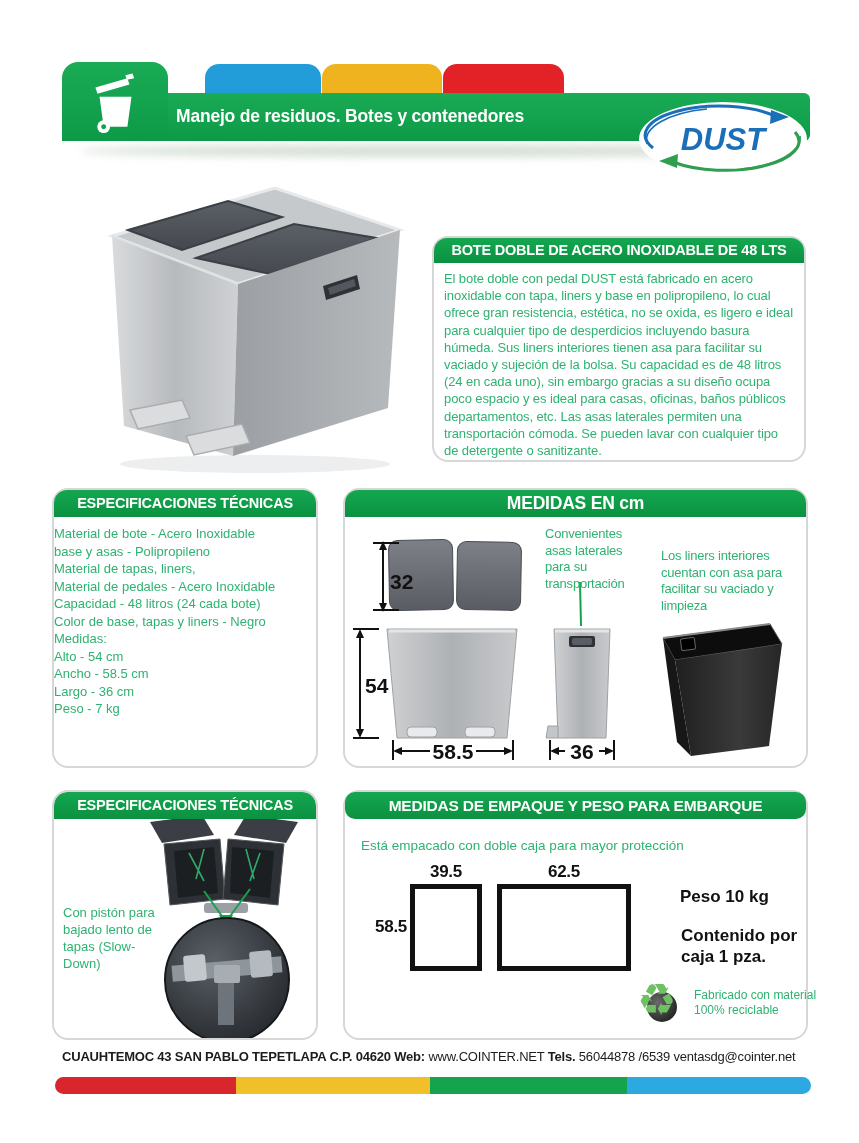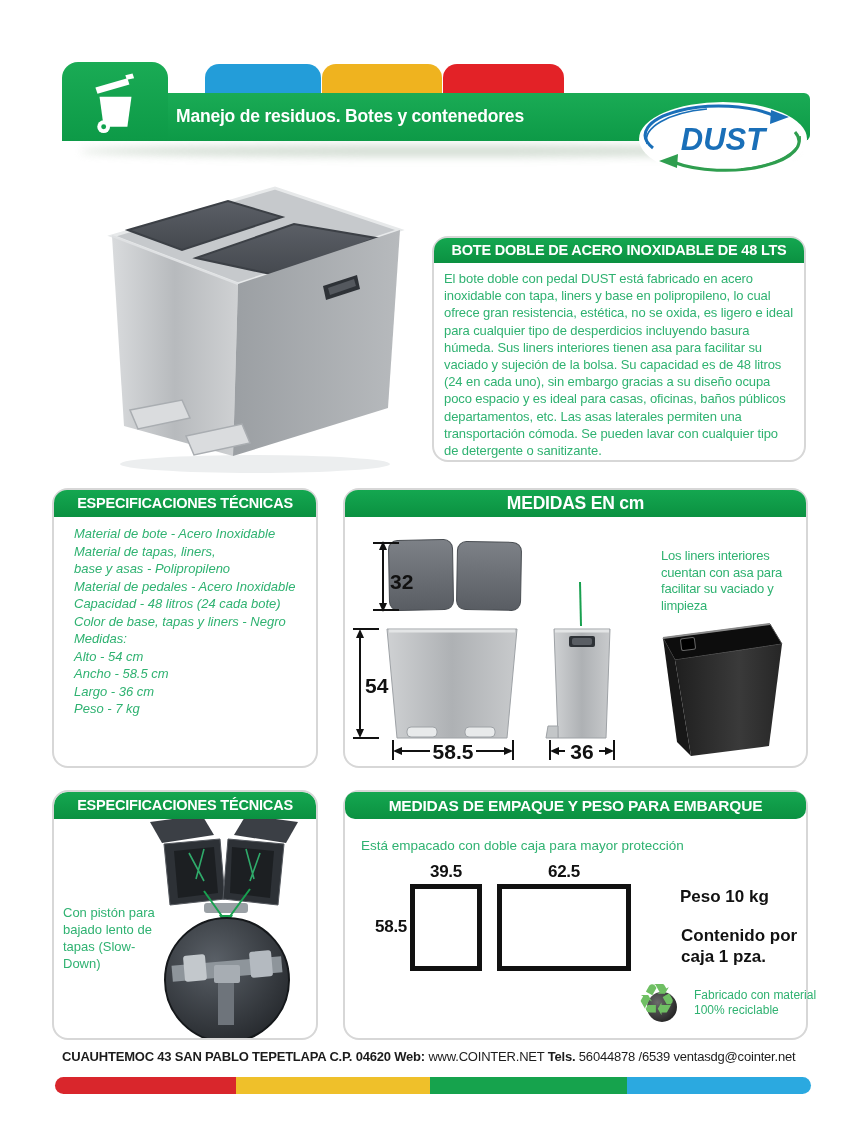--- a/index.html
+++ b/index.html
@@ -28,21 +28,21 @@
   .panel-title{height:27px;background:linear-gradient(#14a750,#0b9141);border-radius:13px 13px 0 0;
                color:#fff;font-weight:bold;text-align:center;line-height:27px;letter-spacing:-0.2px;}
   .green-text{color:#2fb271;}
 
   .desc-box{left:432px;top:236px;width:374px;height:226px;}
   .desc-box .panel-title{height:25px;line-height:25px;font-size:14.5px;}
   .desc-body{padding:7px 10px 0 10px;font-size:13px;line-height:17.2px;letter-spacing:-0.1px;}
 
   .specs-box{left:52px;top:488px;width:266px;height:280px;}
   .specs-box .panel-title{font-size:14.5px;}
-  .spec-lines{padding:8px 12px 0 20px;font-size:13px;line-height:17.5px;font-style:italic;}
+  .spec-lines{padding:8px 12px 0 0;font-size:13px;line-height:17.5px;}
   .spec-line.mt{}
 
   .medidas-box{left:343px;top:488px;width:465px;height:280px;}
   .medidas-box .panel-title{font-size:17.5px;}
   .note{position:absolute;font-size:13px;line-height:16.5px;letter-spacing:-0.2px;}
   .note-asas{left:200px;top:36px;width:100px;}
   .note-liners{left:316px;top:58px;width:142px;}
   .medidas-svg{position:absolute;left:0;top:0;}
 
   .piston-box{left:52px;top:790px;width:266px;height:250px;overflow:hidden;}
@@ -149,22 +149,22 @@
 
   <div class="panel desc-box">
     <div class="panel-title">BOTE DOBLE DE ACERO INOXIDABLE DE 48 LTS</div>
     <div class="desc-body green-text">El bote doble con pedal DUST está fabricado en acero inoxidable con tapa, liners y base en polipropileno, lo cual ofrece gran resistencia, estética, no se oxida, es ligero e ideal para cualquier tipo de desperdicios incluyendo basura húmeda. Sus liners interiores tienen asa para facilitar su vaciado y sujeción de la bolsa. Su capacidad es de 48 litros (24 en cada uno), sin embargo gracias a su diseño ocupa poco espacio y es ideal para casas, oficinas, baños públicos departamentos, etc. Las asas laterales permiten una transportación cómoda. Se pueden lavar con cualquier tipo de detergente o sanitizante.</div>
   </div>
 
   <div class="panel specs-box">
     <div class="panel-title">ESPECIFICACIONES TÉCNICAS</div>
     <div class="spec-lines green-text">
       <div class="spec-line">Material de bote - Acero Inoxidable</div>
+      <div class="spec-line">base y asas - Polipropileno</div>
       <div class="spec-line">Material de tapas, liners,</div>
-      <div class="spec-line">base y asas - Polipropileno</div>
       <div class="spec-line">Material de pedales - Acero Inoxidable</div>
       <div class="spec-line mt">Capacidad - 48 litros (24 cada bote)</div>
       <div class="spec-line mt">Color de base, tapas y liners - Negro</div>
       <div class="spec-line mt">Medidas:</div>
       <div class="spec-line">Alto - 54 cm</div>
       <div class="spec-line">Ancho - 58.5 cm</div>
       <div class="spec-line">Largo - 36 cm</div>
       <div class="spec-line mt">Peso - 7 kg</div>
     </div>
   </div>
@@ -231,20 +231,21 @@
 
       <g>
         <polygon points="318,148 425,134 437,154 330,170" fill="#0d0d0d" stroke="#555" stroke-width="1"></polygon>
         <polygon points="330,170 437,154 424,256 346,266" fill="url(#linerBody)"></polygon>
         <polygon points="318,148 330,170 346,266 332,252" fill="#171717"></polygon>
         <path d="M318,148 L425,134" stroke="#8a8a8a" stroke-width="2" fill="none"></path>
         <rect x="336" y="148" width="14" height="12" rx="2" fill="#000" stroke="#666" transform="rotate(-7 343 154)"></rect>
       </g>
     </svg>
     <div class="panel-title">MEDIDAS EN cm</div>
+    <div class="note note-asas green-text">Convenientes asas laterales para su transportación</div>
     <div class="note note-liners green-text">Los liners interiores cuentan con asa para facilitar su vaciado y limpieza</div>
   </div>
 
   <div class="panel piston-box">
     <div class="panel-title">ESPECIFICACIONES TÉCNICAS</div>
     <svg class="piston-svg" width="262" height="221" viewBox="0 0 262 221">
       <defs>
         <radialGradient id="circGrad" cx="0.4" cy="0.35" r="0.8">
           <stop offset="0" stop-color="#5a6067"></stop>
             <stop offset="1" stop-color="#1f2226"></stop>

